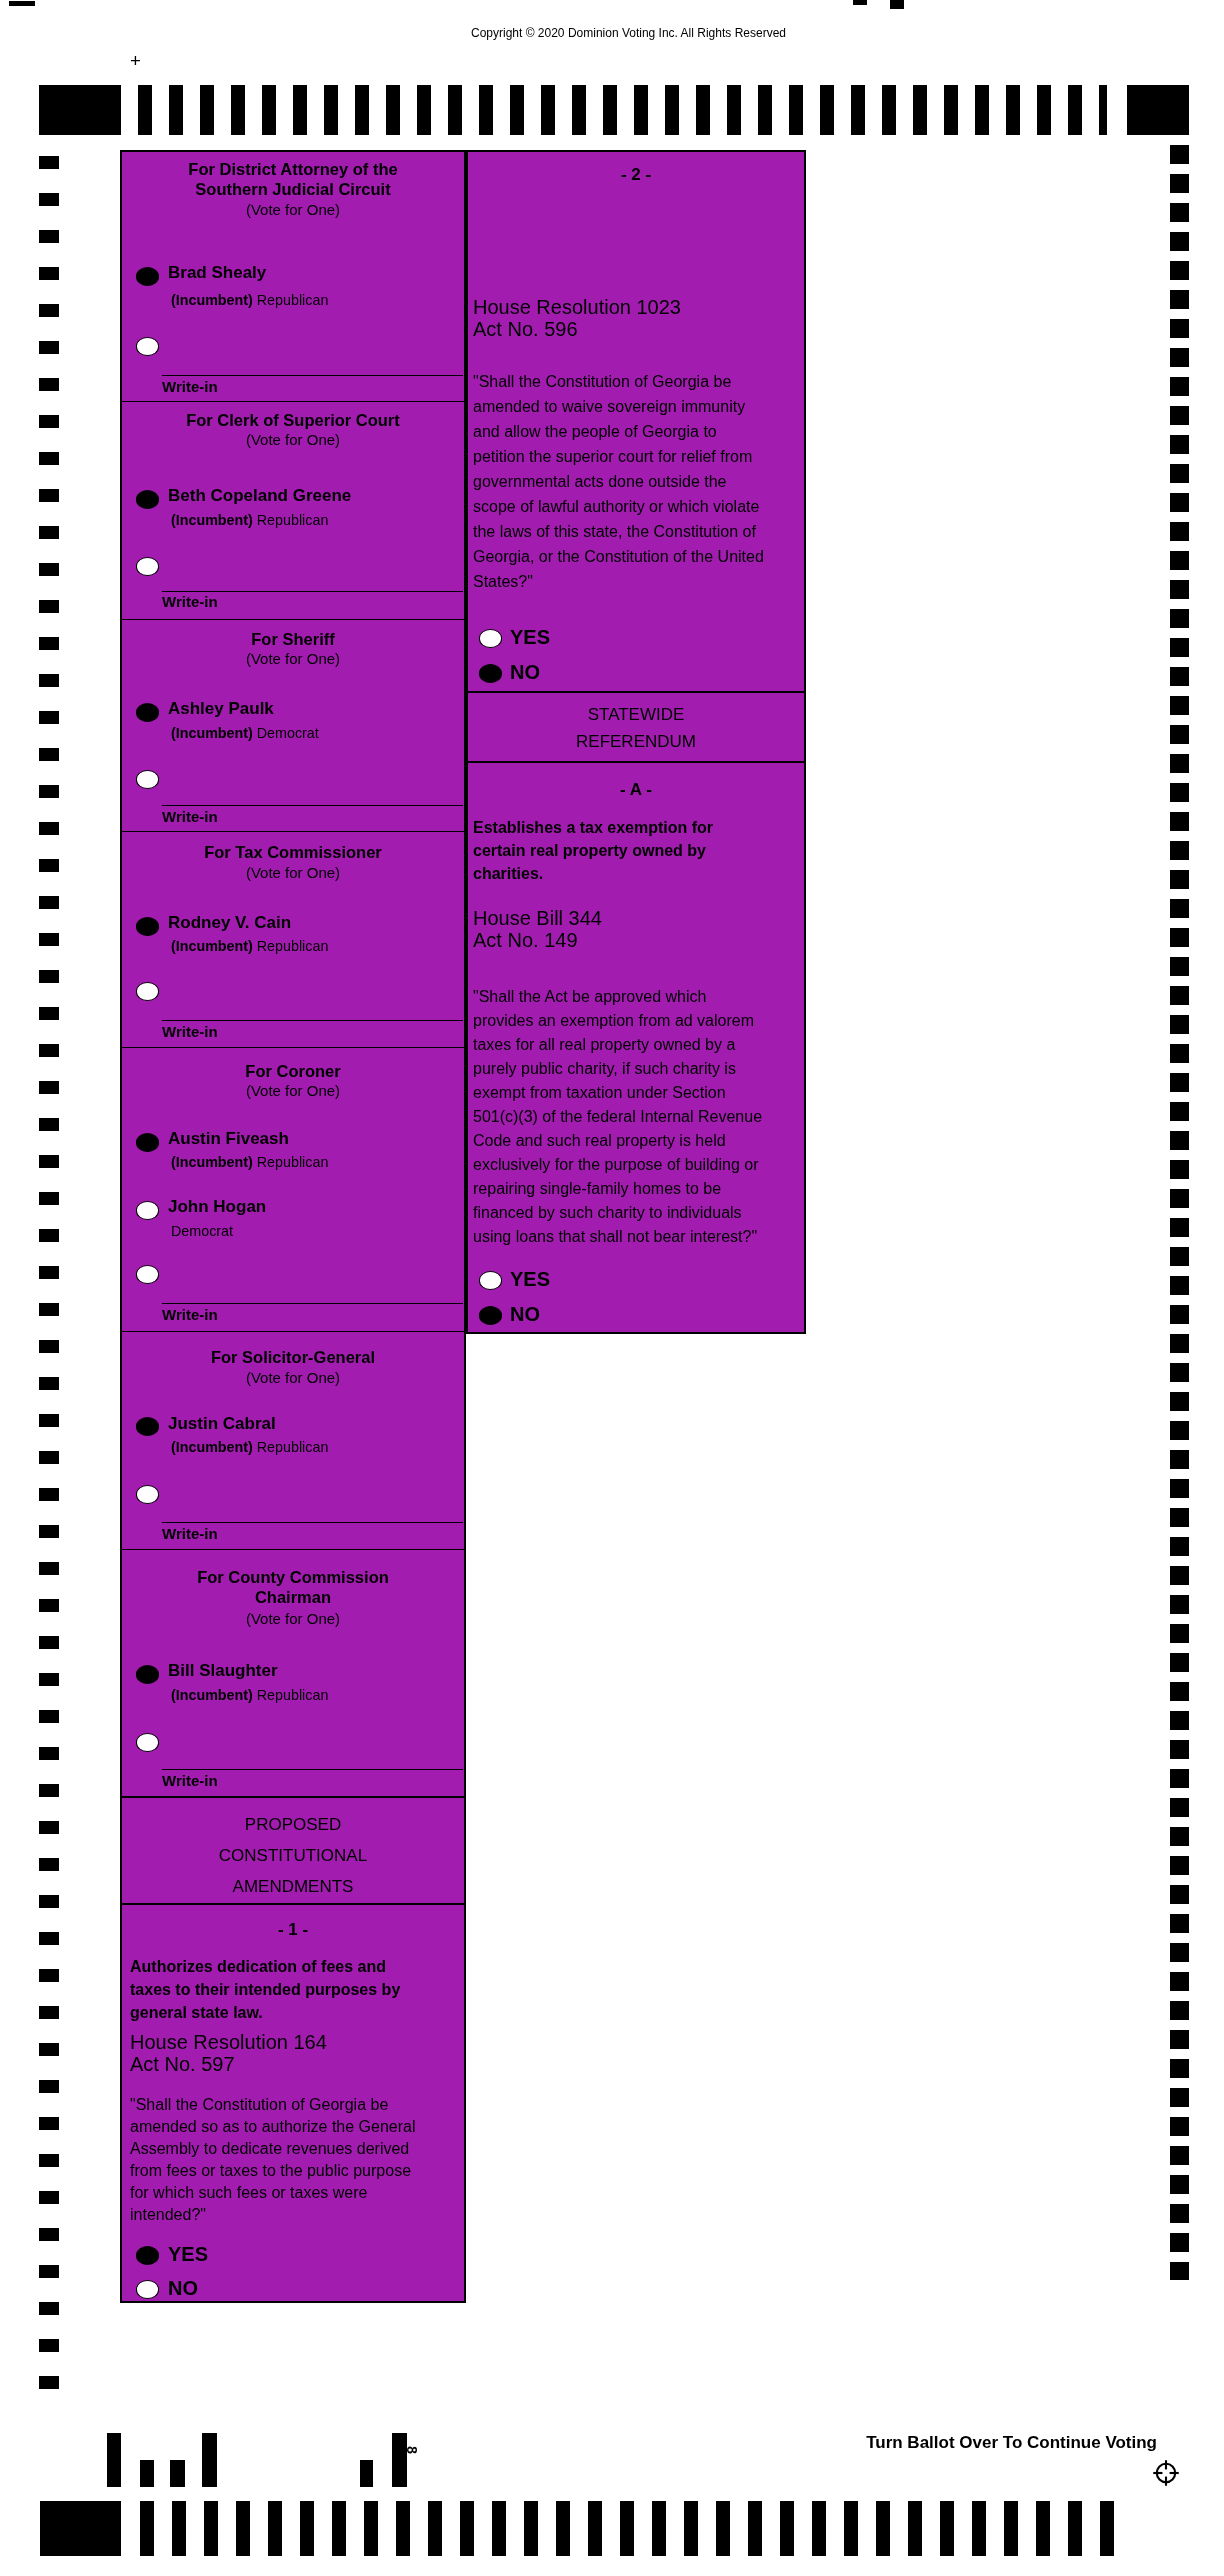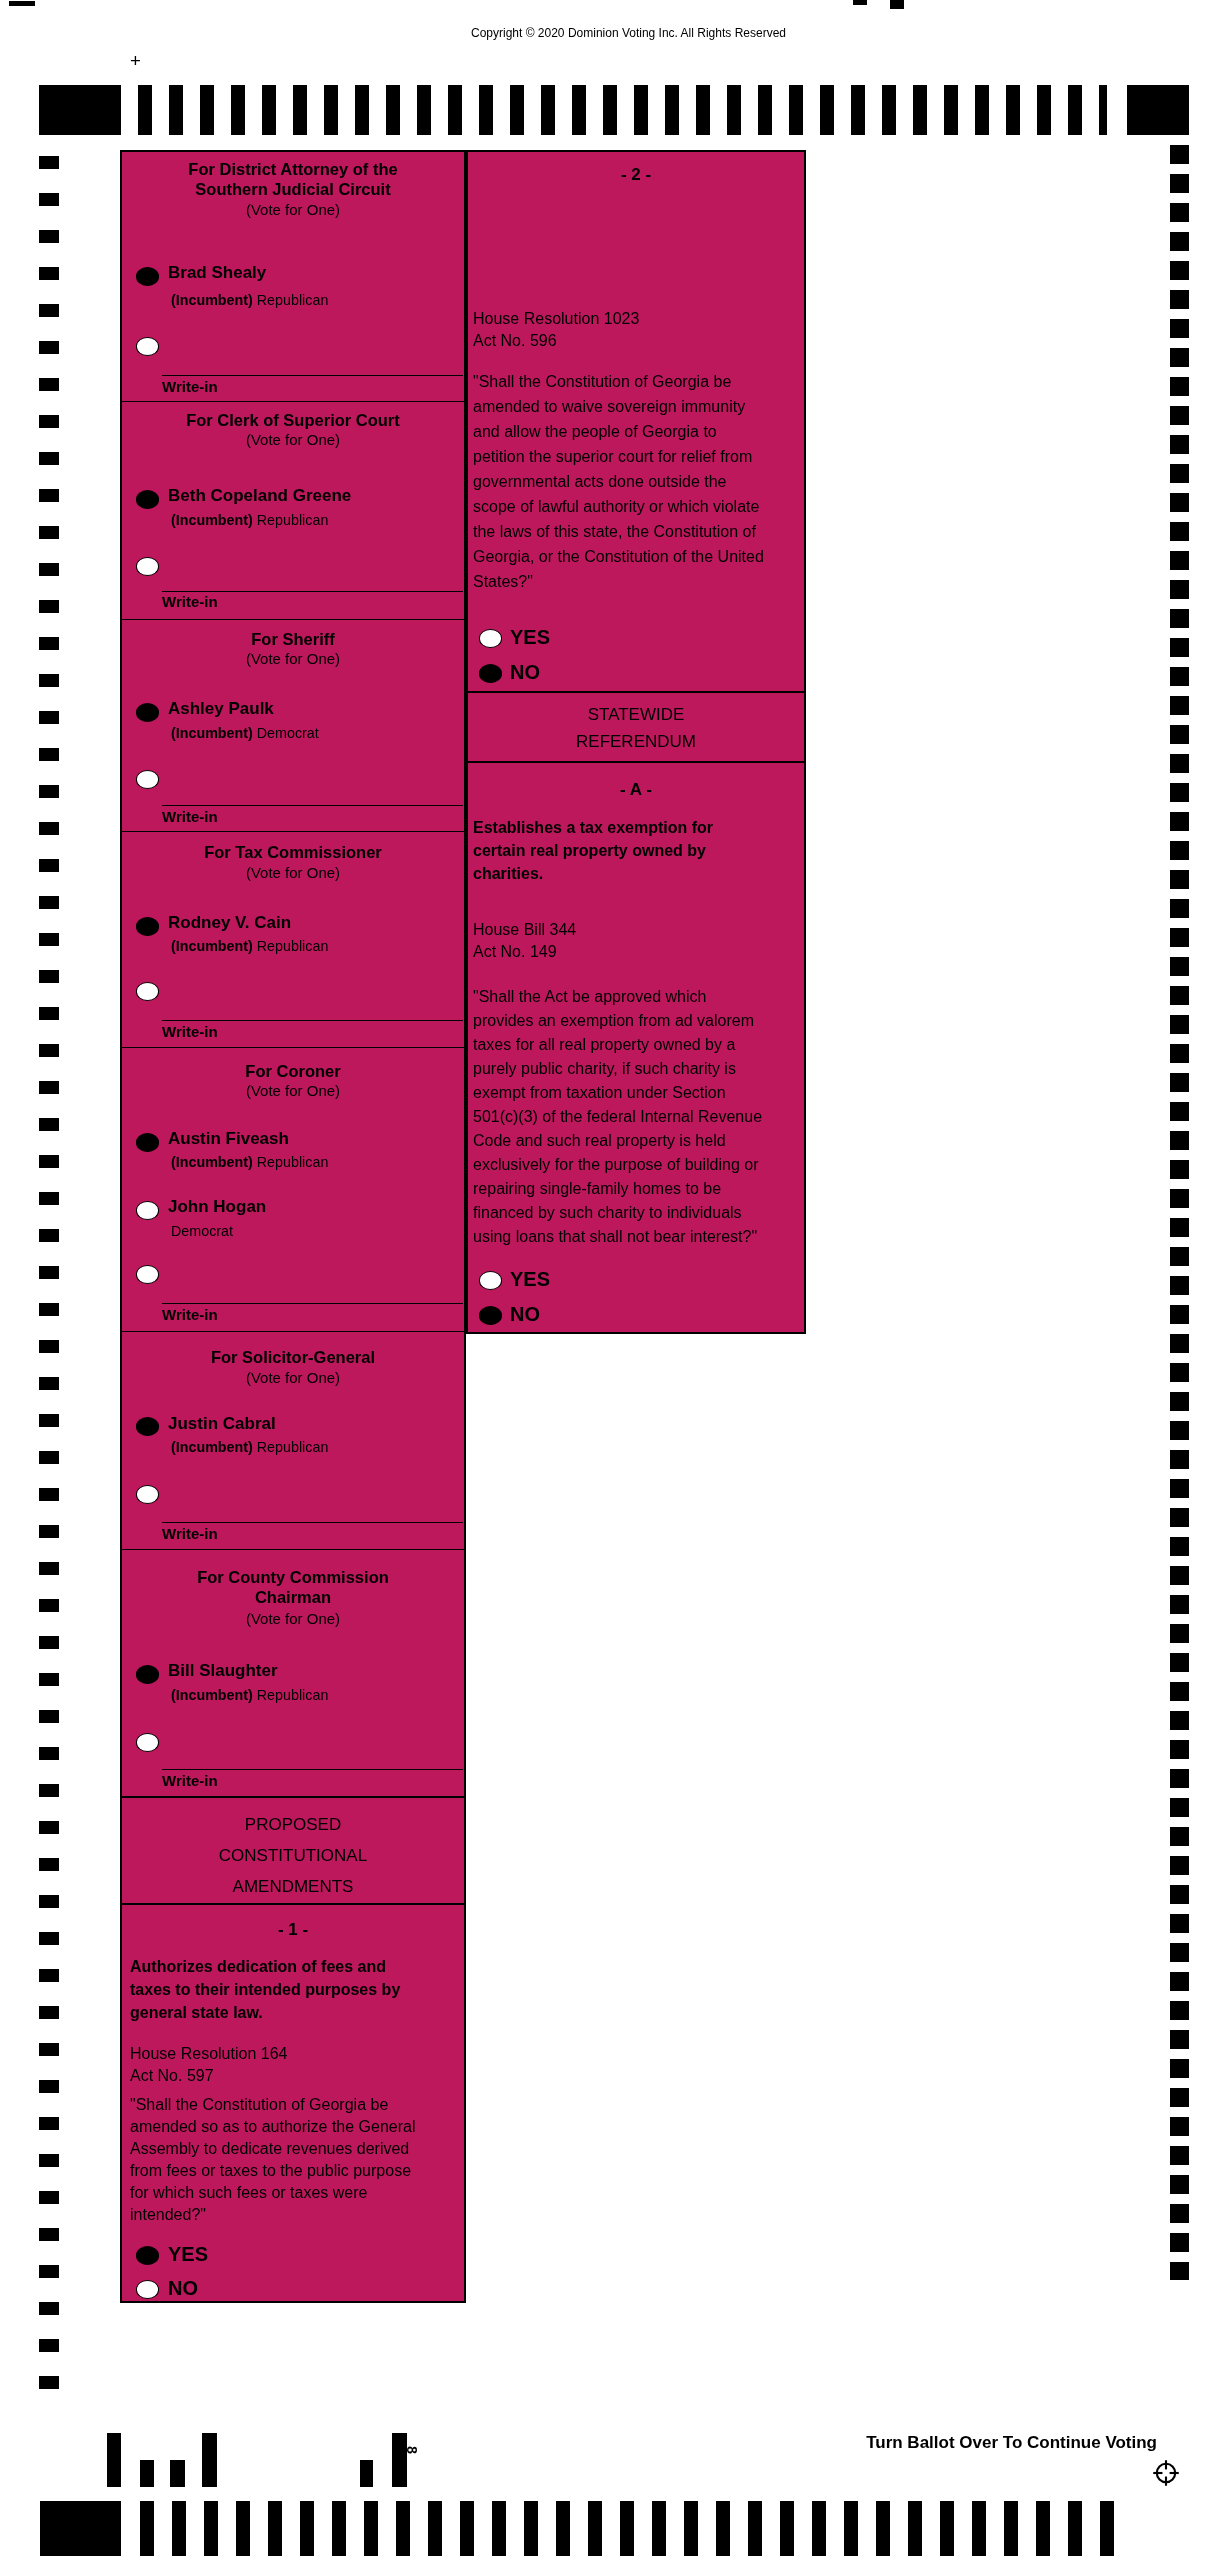--- a/index.html
+++ b/index.html
@@ -3,36 +3,36 @@
 <meta charset="utf-8">
 <style>
   html,body{margin:0;padding:0;background:#888;}
   .ballot{position:relative;width:1225px;height:2576px;background:#ffffff;
           font-family:"Liberation Sans", sans-serif;color:#000;overflow:hidden;}
   .abs{position:absolute;}
   .b{font-weight:bold;}
   .pre{white-space:pre;}
   .ctr{left:0;width:100%;text-align:center;}
   
-  .colbox{position:absolute;border:2.1px solid #000;box-sizing:border-box;background:#be185d;}
+  .colbox{position:absolute;border:2.1px solid #000;box-sizing:border-box;background:#a21caf;}
   .hdiv{position:absolute;left:0;right:0;border-top:1.4px solid #000;}
   .hdiv.thick{border-top-width:2.1px;}
   
   .oval{position:absolute;width:21.5px;height:16.5px;border:1.4px solid #000;border-radius:50%;background:#fff;}
   .oval[data-selected="true"]{background:#000;}
   
   .title{font-weight:bold;font-size:16.5px;line-height:20px;}
   .votefor{font-size:15px;line-height:18.6px;}
   .cname{font-weight:bold;font-size:17px;line-height:18.6px;}
   .incline{font-size:14.3px;}
   .wline{left:40px;right:1.4px;border-top:1.4px solid #000;}
   .wlabel{left:40px;font-weight:bold;font-size:15px;}
   .mnum{font-weight:bold;font-size:17px;}
   .msum{font-weight:bold;font-size:16px;line-height:23px;}
-  .mref{font-size:16px;line-height:21.5px;margin-top:11px;}
+  .mref{font-size:20px;line-height:21.5px;}
   .mq{font-size:16px;}
   .ynlabel{font-weight:bold;font-size:20px;}
   .bighead{font-weight:normal;font-size:17px;}
   
   .topbars{background:repeating-linear-gradient(to right,#000 0 14.3px,transparent 14.3px 31px);}
   .botbars{background:repeating-linear-gradient(to right,#000 0 14.3px,transparent 14.3px 32px);}
   .lmarks{background:repeating-linear-gradient(to bottom,#000 0 13px,transparent 13px 37px);}
   .rmarks{background:repeating-linear-gradient(to bottom,#000 0 19.3px,transparent 19.3px 29px);}
   .blk{background:#000;}
 </style>

